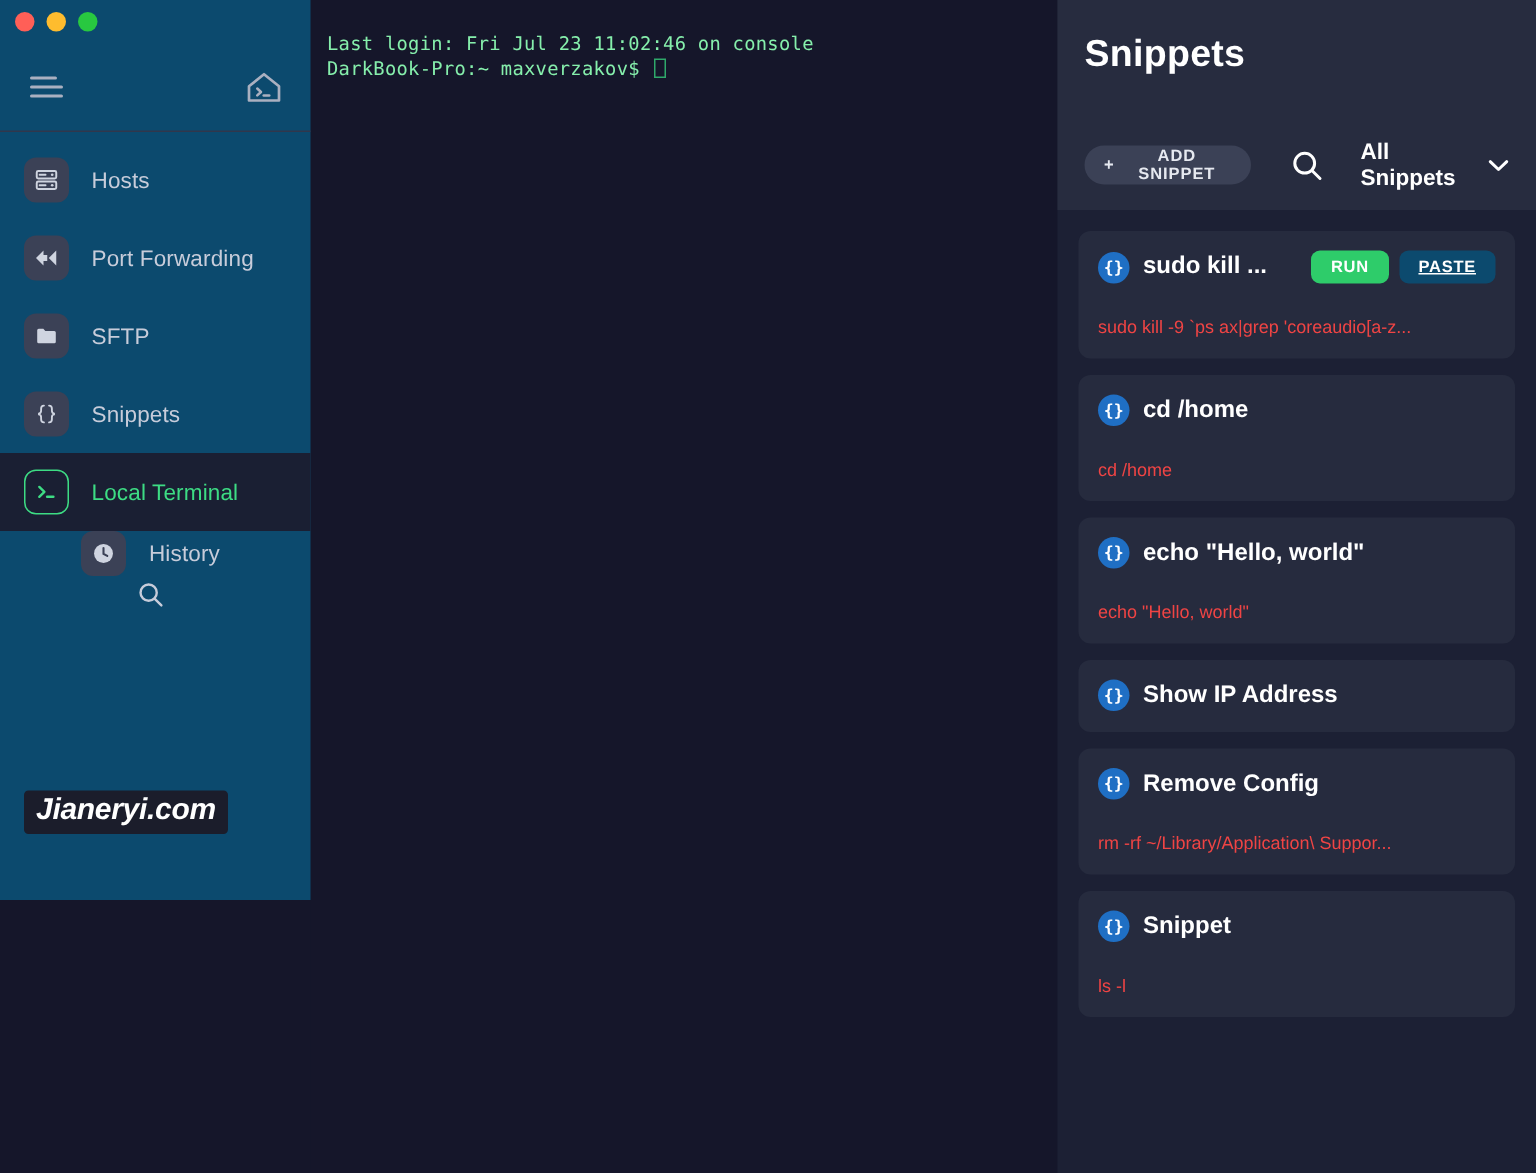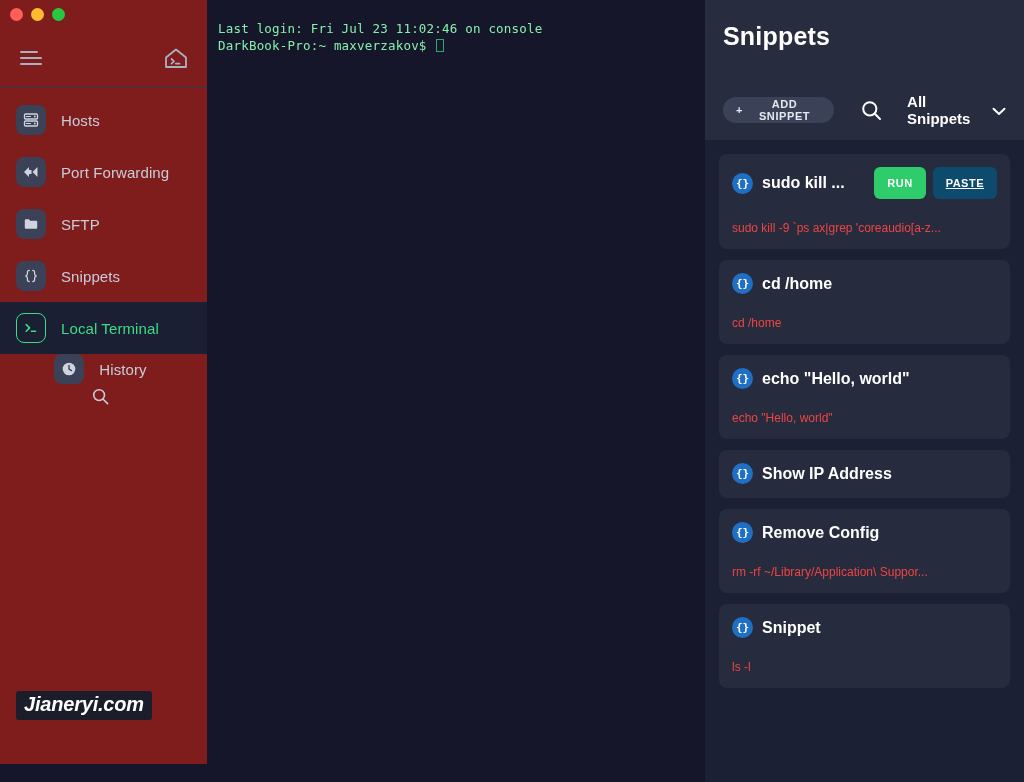--- a/index.html
+++ b/index.html
@@ -16,22 +16,22 @@
     position: relative;
     width: 1024px;
     height: 782px;
     display: flex;
   }
 
   
   .sidebar {
     position: relative;
     width: 207px;
-    height: 764px;
-    background: #7f1d1d;
+    height: 600px;
+    background: #0c4a6e;
     flex: 0 0 207px;
     display: flex;
     flex-direction: column;
   }
 
   .traffic-lights {
     height: 28px;
     display: flex;
     align-items: center;
     gap: 8px;
@@ -221,21 +221,21 @@
     font-weight: 700;
     color: #ffffff;
     white-space: nowrap;
     overflow: hidden;
     text-overflow: ellipsis;
   }
   .snip-actions { margin-left: auto; display: flex; gap: 7px; flex: 0 0 auto; }
   .pill {
     border: none;
     border-radius: 6px;
-    height: 32px;
+    height: 22px;
     padding: 0 13px;
     font-size: 11px;
     font-weight: 700;
     letter-spacing: 0.5px;
     color: #ffffff;
     cursor: pointer;
     font-family: "Liberation Sans", sans-serif;
   }
   .pill.run   { background: #2ecc6a; }
   .pill.paste { background: #0c4a6e; text-decoration: underline; }

